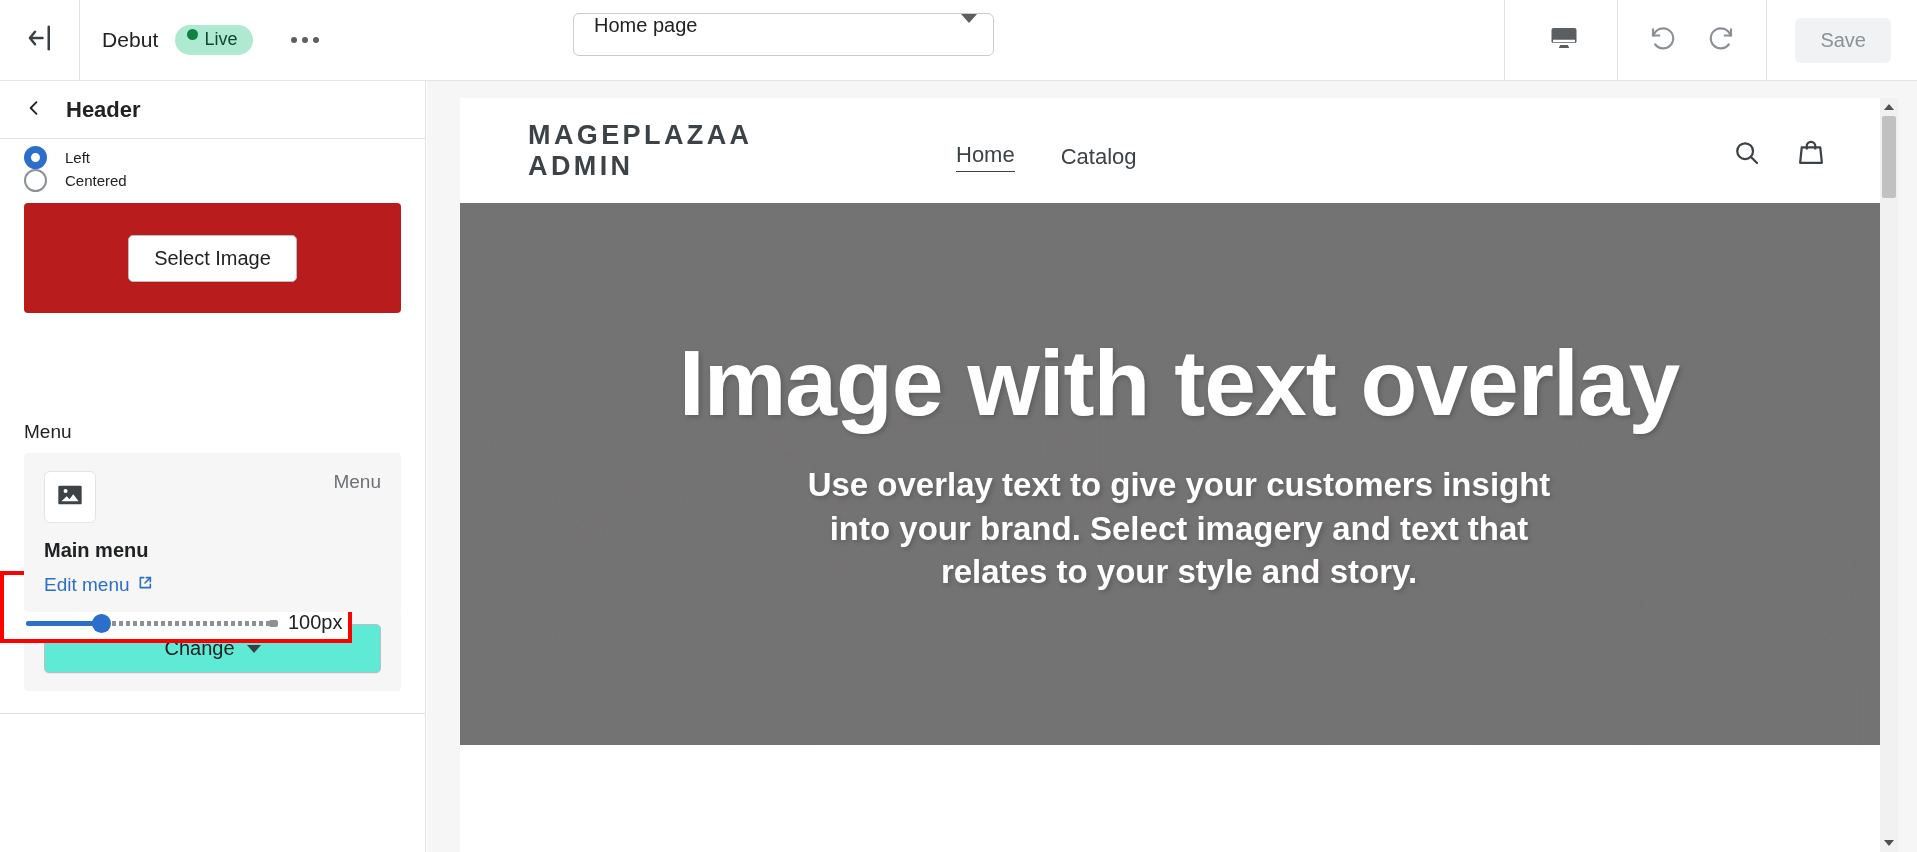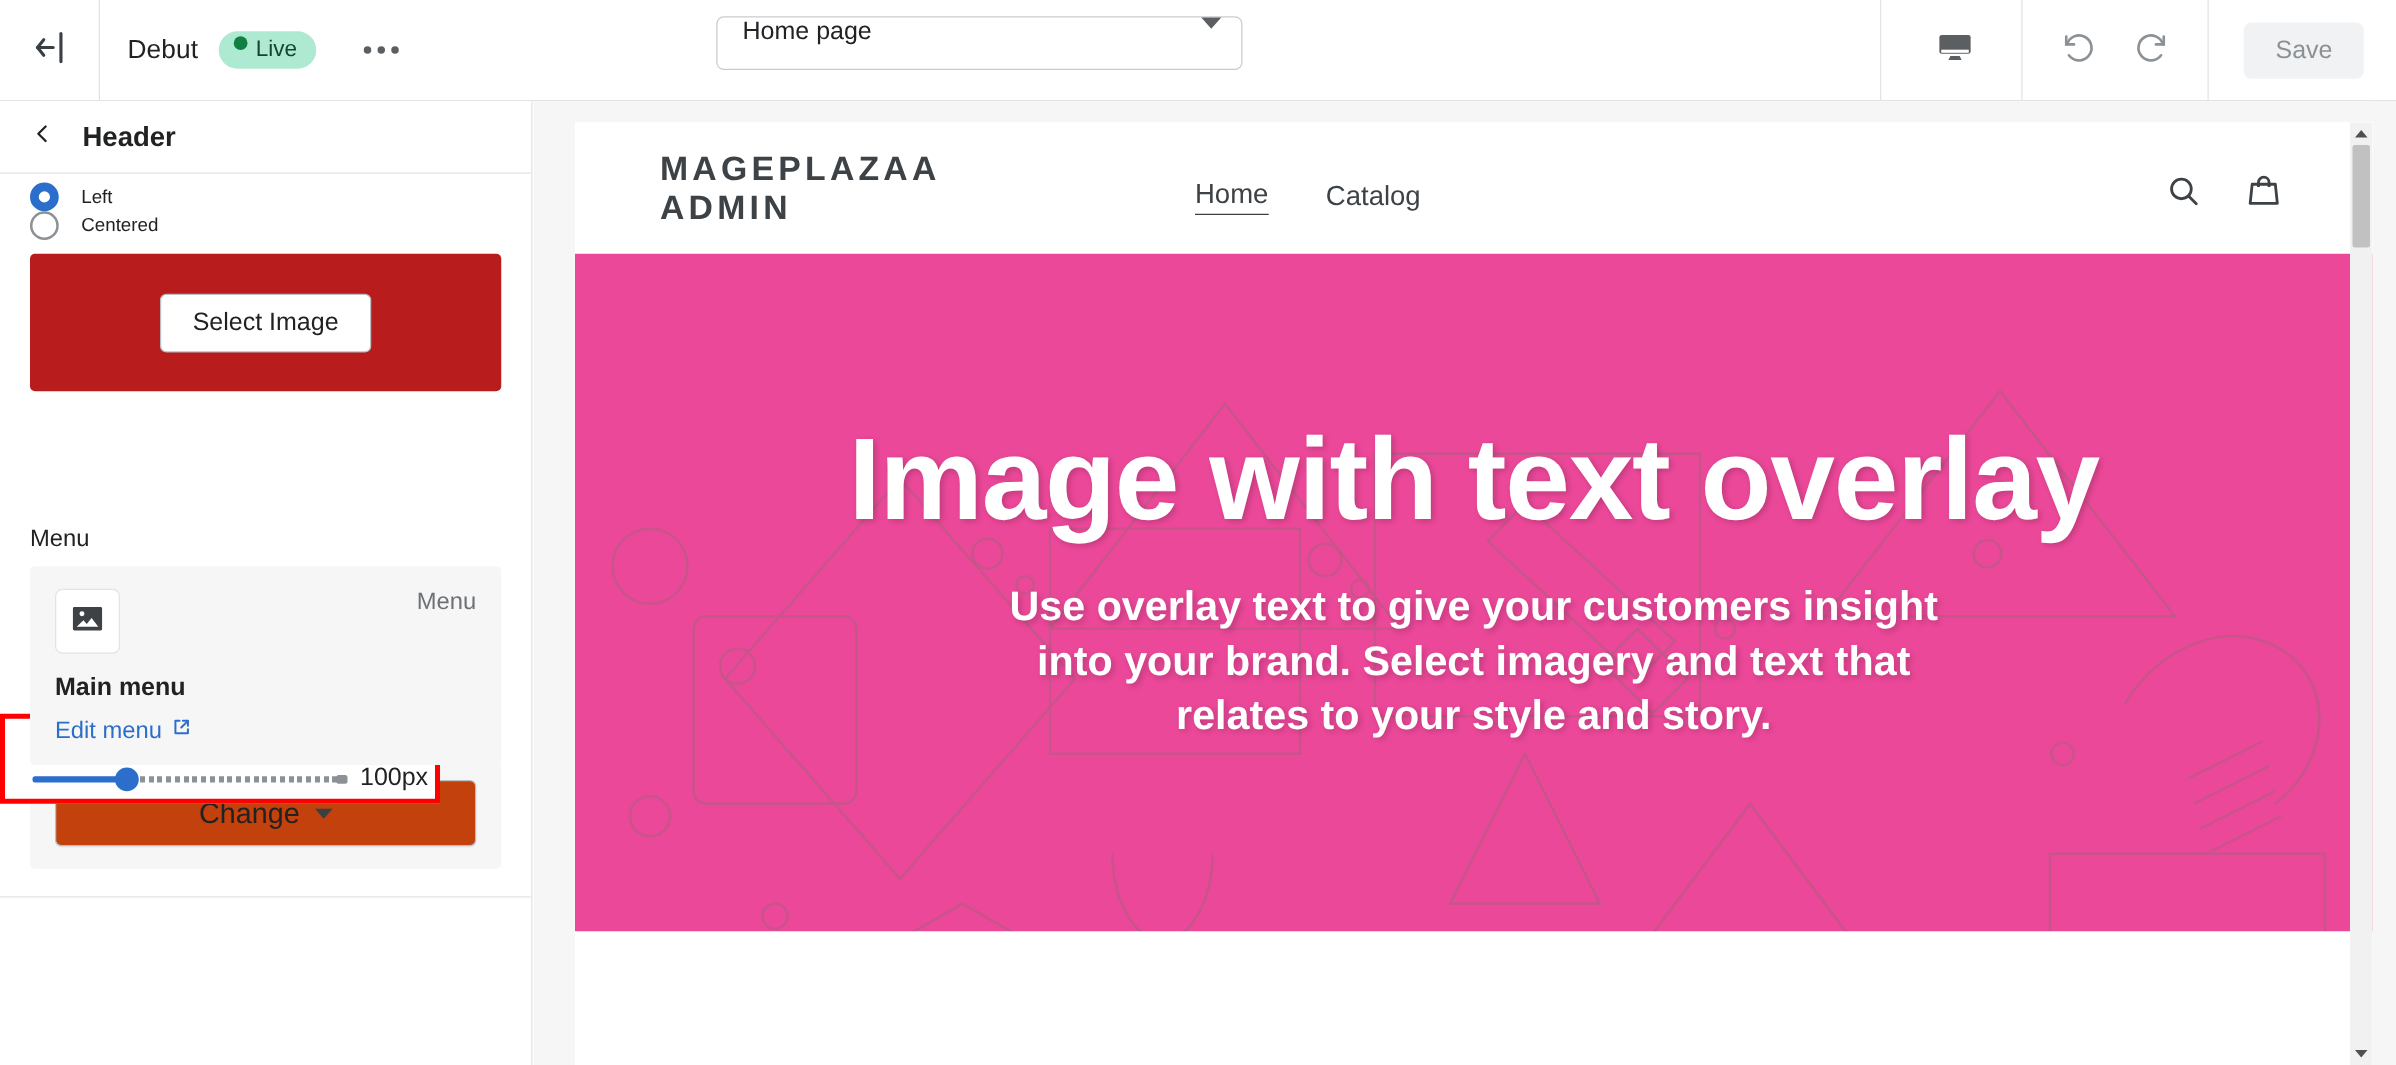--- a/index.html
+++ b/index.html
@@ -217,23 +217,23 @@
     font-size: 19px; color: #2c6ecb;
     margin-top: 12px; cursor: pointer;
   }
   #change-btn-wrap {
     background: #f6f6f7; border-radius: 0 0 4px 4px;
     padding: 14px 20px 18px 20px;
     margin-top: -2px;
   }
   #change-btn {
     width: 100%;
-    background: #c2410c; border: 1px solid #babec3;
+    background: #5eead4; border: 1px solid #babec3;
     border-radius: 5px; box-shadow: 0 1px 0 rgba(0,0,0,.05);
-    font-size: 23px; color: #202223; font-family: inherit;
+    font-size: 20px; color: #202223; font-family: inherit;
     padding: 12px 0; cursor: pointer;
     display: flex; align-items: center; justify-content: center; gap: 12px; text-align: right;
   }
   #change-caret {
     width: 0; height: 0;
     border-left: 7px solid transparent;
     border-right: 7px solid transparent;
     border-top: 8px solid #3a3f44;
   }
   #bottom-rule {
@@ -297,21 +297,21 @@
   .nav-link.active { border-bottom: 1.5px solid #3d4246; padding-bottom: 3px; }
   #store-actions {
     position: absolute; right: 72px; top: 40px;
     display: flex; gap: 34px; align-items: center;
   }
   .store-ico { cursor: pointer; display: flex; }
 
   #hero {
     position: relative;
     height: 542px;
-    background: #ec4899;
+    background: #737373;
     overflow: hidden;
   }
   #hero-art { position: absolute; inset: 0; opacity: .33; }
   #hero-text {
     position: relative; z-index: 2;
     text-align: center; color: #ffffff;
     padding-top: 134px;
   }
   #hero-title {
     font-size: 93px; font-weight: 700; letter-spacing: -1px;

